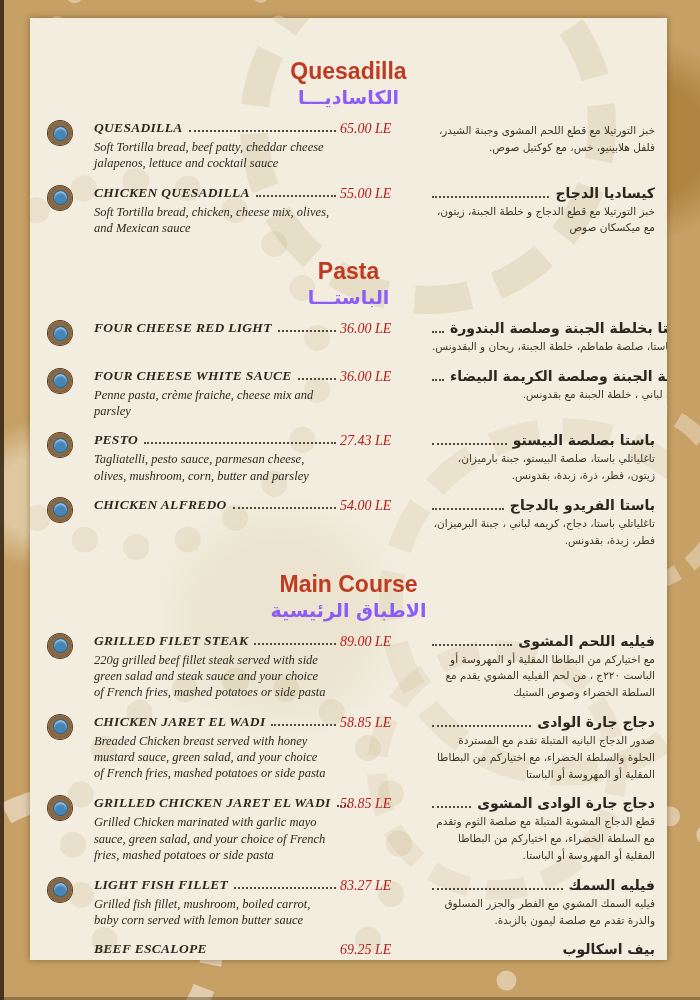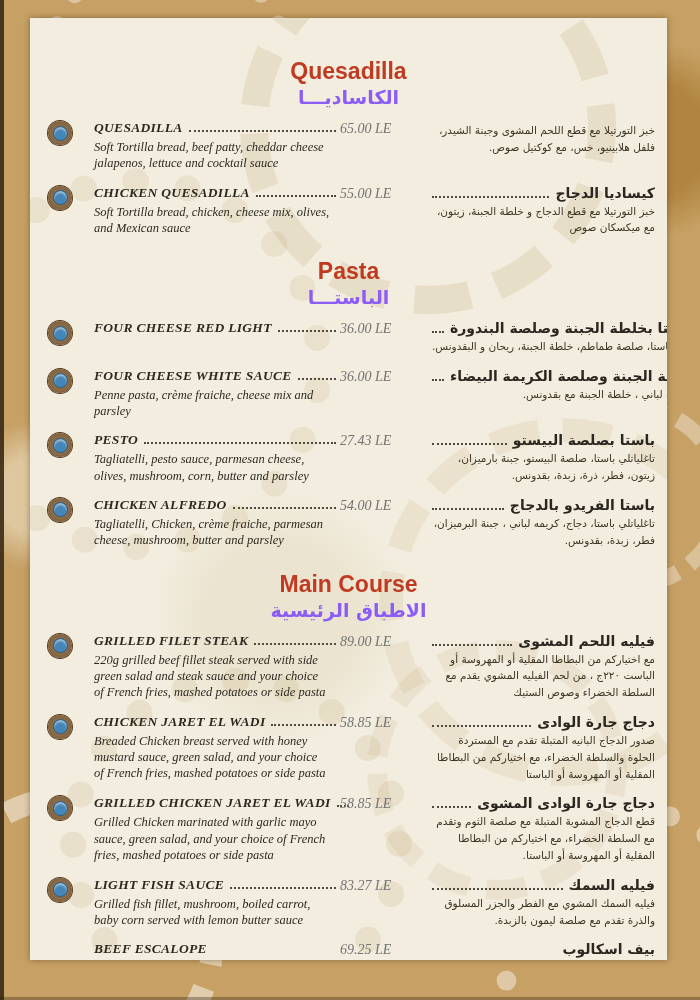--- a/index.html
+++ b/index.html
@@ -41,21 +41,21 @@
          display:flex;align-items:center;justify-content:center;
          box-shadow:0 0 0 1px #55391f;}
   .badge-inner{width:13px;height:13px;border-radius:50%;background:#4586b8;
          border:1px solid #2d5f86;box-shadow:inset 0 2px 2px rgba(255,255,255,.5);}
   .en-head{display:flex;align-items:baseline;}
   .en-name{font:italic 700 13.5px "Liberation Serif",serif;color:#2c2921;
            letter-spacing:.3px;white-space:nowrap;}
   .leader{flex:1;border-bottom:2px dotted #4e4a3c;margin:0 4px 3px 6px;min-width:12px;}
   .en-desc{font:italic 400 12.5px/1.3 "Liberation Serif",serif;color:#2c2921;
            margin-top:3px;padding-right:10px;}
-  .price{font:italic 400 14px "Liberation Serif",serif;color:#737373;
+  .price{font:italic 400 14px "Liberation Serif",serif;color:#b91c1c;
          white-space:nowrap;padding-top:1px;}
   .ar{direction:rtl;text-align:right;padding-left:2px;}
   .ar-head{display:flex;align-items:baseline;}
   .ar-name{font-family:"DejaVu Sans",sans-serif;font-weight:700;font-size:14px;
            color:#2a2620;white-space:nowrap;}
   .ar .leader{margin:0 6px 3px 2px;}
   .ar-desc{font-family:"DejaVu Sans",sans-serif;font-size:10.5px;line-height:1.6;
            color:#3d3422;margin-top:2px;}
 </style>
 </head>
@@ -189,21 +189,20 @@
 
   <div class="menu-item">
     <div class="badge">
       <span class="badge-inner"></span>
     </div>
     <div class="en">
       <div class="en-head">
         <span class="en-name">CHICKEN ALFREDO</span>
         <span class="leader"></span>
       </div>
-      <div class="en-desc">Tagliatelli, Chicken, crème fraiche, parmesan cheese, mushroom, butter and parsley</div>
     </div>
     <div class="price">54.00  LE</div>
     <div class="ar">
       <div class="ar-head">
         <span class="ar-name">باستا الفريدو بالدجاج</span>
         <span class="leader"></span>
       </div>
       <div class="ar-desc">تاغلياتلي باستا، دجاج، كريمه لباني ، جبنة البرميزان، فطر، زبدة، بقدونس.</div>
     </div>
   </div>
@@ -276,21 +275,21 @@
       <div class="ar-desc">قطع الدجاج المشوية المتبلة مع صلصة الثوم وتقدم مع السلطة الخضراء، مع اختياركم من البطاطا المقلية أو المهروسة أو الباستا.</div>
     </div>
   </div>
 
   <div class="menu-item">
     <div class="badge">
       <span class="badge-inner"></span>
     </div>
     <div class="en">
       <div class="en-head">
-        <span class="en-name">LIGHT FISH SAUCE</span>
+        <span class="en-name">LIGHT FISH FILLET</span>
         <span class="leader"></span>
       </div>
       <div class="en-desc">Grilled fish fillet, mushroom, boiled carrot, baby corn served with lemon butter  sauce</div>
     </div>
     <div class="price">83.27  LE</div>
     <div class="ar">
       <div class="ar-head">
         <span class="ar-name">فيليه السمك</span>
         <span class="leader"></span>
       </div>

